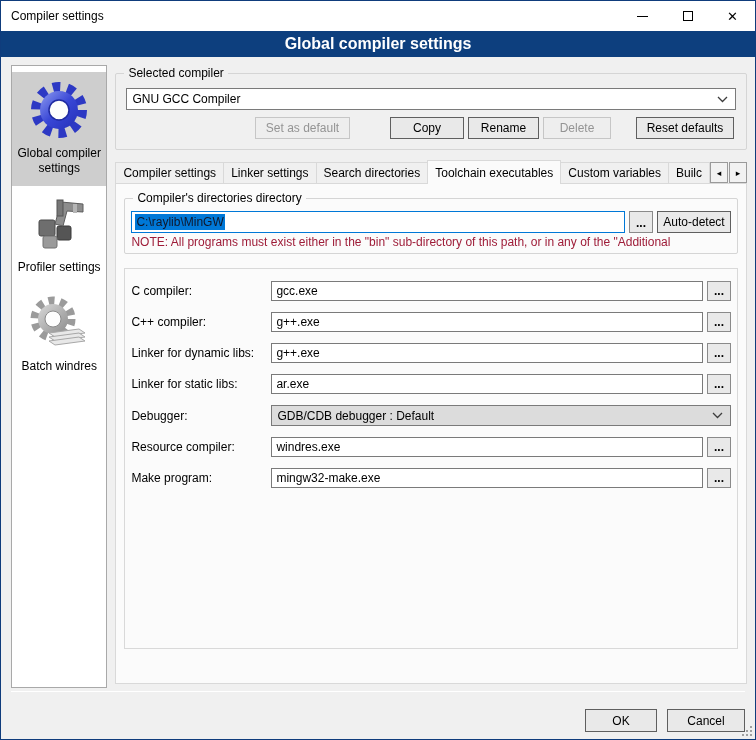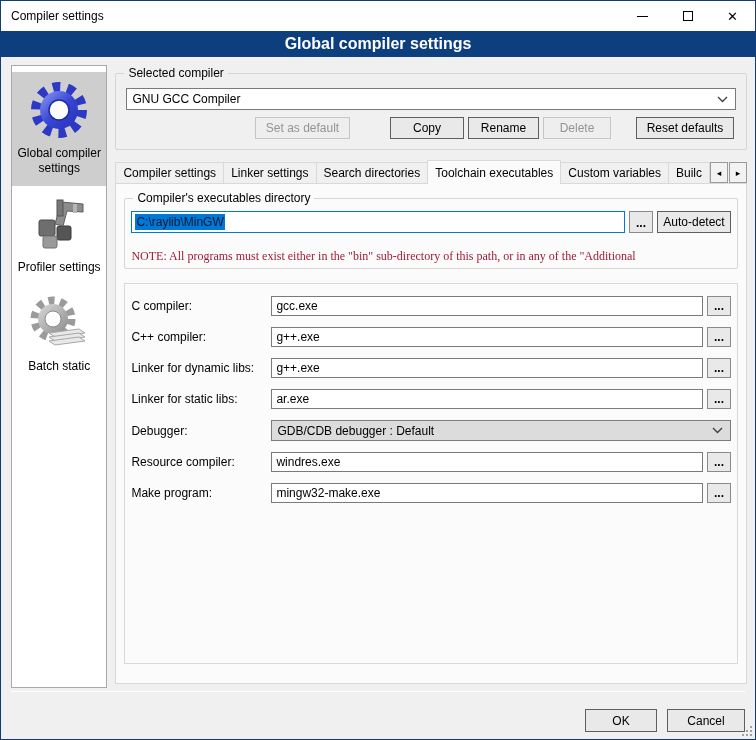--- a/index.html
+++ b/index.html
@@ -74,21 +74,21 @@
   
   .install-group { padding:12px 6px 4px; }
   .dir-row { display:flex; align-items:center; }
   .textbox-focus { flex:1; height:22px; background:#fff; border:1px solid #0078d7;
                    display:flex; align-items:center; padding-left:3px; overflow:hidden; }
   .sel-text { background:#0078d7; color:#0f172a; padding:1px 1px; white-space:nowrap; }
   .browse-btn { width:24px; height:22px; margin-left:4px; background:#e9e9e9;
                 border:1px solid #8a8a8a; display:flex; align-items:flex-end;
                 justify-content:center; font-weight:bold; line-height:1.5; }
   .autodetect-btn { width:74px; height:22px; margin-left:4px; }
-  .note-text { margin-top:16px; color:#9e1c38; white-space:nowrap; overflow:hidden;font-family:Liberation Serif, serif; }
+  .note-text { margin-top:2px; color:#9e1c38; white-space:nowrap; overflow:hidden; }
 
   
   .inner-nb { margin-top:14px; }
   .inner-page { background:#fbfbfb; border:1px solid #d9d9d9; height:381px;
                 padding:12px 6px 0 6px; }
   .field-row { display:flex; align-items:center; margin-bottom:11px; }
   .field-label { width:140px; flex:0 0 140px; }
   .field-input { flex:1; height:20px; border:1px solid #7a7a7a; background:#fff;
                  font-family:"Liberation Sans", sans-serif; font-size:12px; padding:8px 4px; }
   .field-browse { width:24px; height:20px; margin-left:4px; background:#e9e9e9;
@@ -173,21 +173,21 @@
           </defs>
           <circle cx="26" cy="28" r="18" fill="none" stroke="#9b9b9b" stroke-width="9" stroke-dasharray="6 5.4"></circle>
           <circle cx="26" cy="28" r="15" fill="url(#gg1)"></circle>
           <circle cx="26" cy="28" r="8" fill="#fdfdfd" stroke="#8a8a8a"></circle>
           <g stroke="#a8a8a8" fill="#e8e8e8">
             <polygon points="22,42 52,38 58,42 28,46"></polygon>
             <polygon points="22,46 52,42 58,46 28,50"></polygon>
             <polygon points="22,50 52,46 58,50 28,54"></polygon>
           </g>
         </svg>
-        <span class="side-label">Batch static</span>
+        <span class="side-label">Batch windres</span>
       </div>
     </div>
 
     <div class="right-col">
 
       <div class="groupbox sel-compiler">
         <span class="group-label">Selected compiler</span>
         <div class="combo">
           <span>GNU GCC Compiler</span>
           <span class="chev">
@@ -218,21 +218,21 @@
           </div>
           <div class="arrow-btn">
             <span class="arrow-ico">▸</span>
           </div>
         </div>
       </div>
 
       <div class="page-panel">
 
         <div class="groupbox on-white install-group">
-          <span class="group-label">Compiler's executables directory</span>
+          <span class="group-label">Compiler's directories directory</span>
           <div class="dir-row">
             <div class="textbox-focus">
               <span class="sel-text">C:\raylib\MinGW</span>
             </div>
             <div class="browse-btn">...</div>
             <div class="btn autodetect-btn">Auto-detect</div>
           </div>
           <div class="note-text">NOTE: All programs must exist either in the "bin" sub-directory of this path, or in any of the "Additional</div>
         </div>
 

